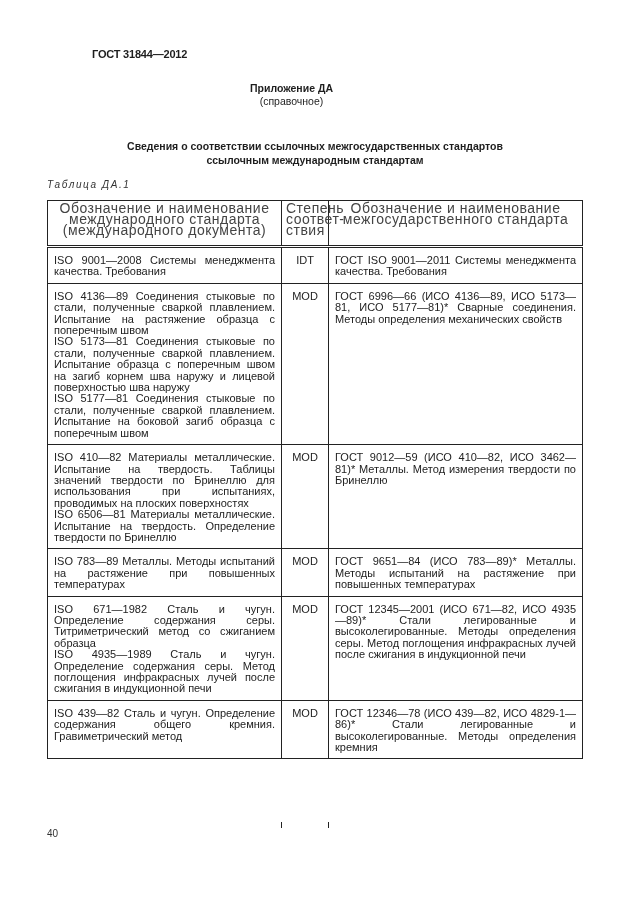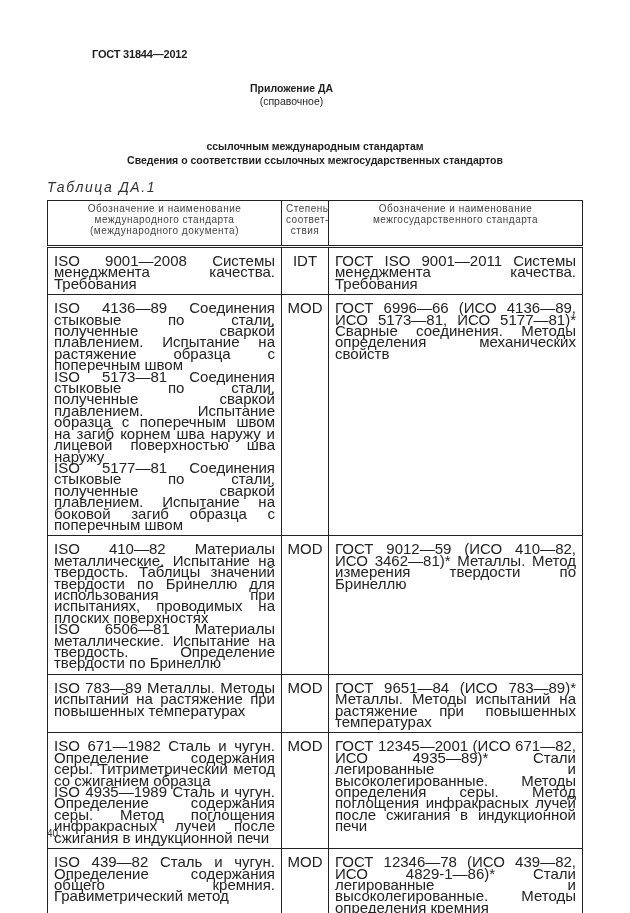--- a/index.html
+++ b/index.html
@@ -2,46 +2,46 @@
 <html><head>
 <meta charset="utf-8">
 <style>
   html, body { margin: 0; padding: 0; background: #ffffff; }
   body { width: 630px; height: 913px; position: relative; overflow: hidden;
          font-family: "Liberation Sans", sans-serif; color: #1e1e1e; }
   .doc-id { position: absolute; left: 47px; top: 48px; font-size: 11px; font-weight: bold; letter-spacing: -0.2px; padding-left: 45px; }
   .appendix { position: absolute; left: 0; width: 583px; top: 82px; text-align: center; font-size: 10.5px; line-height: 13px; font-weight: bold; }
   .appendix .sub { font-weight: normal; }
   .title { position: absolute; left: 0; width: 630px; top: 139px; text-align: center; font-size: 10.5px; line-height: 14px; font-weight: bold; }
-  .table-label { position: absolute; left: 47px; top: 179px; font-size: 14px; font-style: italic; letter-spacing: 1.6px; color: #333; }
+  .table-label { position: absolute; left: 47px; top: 179px; font-size: 10px; font-style: italic; letter-spacing: 1.6px; color: #333; }
   table.main { position: absolute; left: 47px; top: 200px; width: 535px; border-collapse: collapse; table-layout: fixed; }
   table.main td, table.main th { border: 1px solid #222; vertical-align: top; font-weight: normal; }
   col.c1 { width: 234px; } col.c2 { width: 47px; } col.c3 { width: 254px; }
-  thead th { font-size: 10px; line-height: 11px; letter-spacing: 0.5px; color: #444; text-align: center; vertical-align: middle; height: 40px; padding: 2px 4px; }
+  thead th { font-size: 14px; line-height: 11px; letter-spacing: 0.5px; color: #444; text-align: center; vertical-align: middle; height: 40px; padding: 2px 4px; }
   thead tr { border-bottom: 3px double #222; }
-  tbody td { font-size: 15px; line-height: 11.4px; padding: 7px 6px 5px 6px; color: #222; }
+  tbody td { font-size: 11px; line-height: 11.4px; padding: 7px 6px 5px 6px; color: #222; }
   tbody td.deg { text-align: center; padding-left: 2px; padding-right: 2px; }
   tbody td.txt { text-align: justify; }
   .ln { display: block; }
   .page-num { position: absolute; left: 47px; top: 828px; font-size: 10px; color: #333; }
   .tail { position: absolute; top: 822px; width: 1px; height: 6px; background: #222; }
 </style>
 </head>
 <body>
 
 <div class="doc-id">ГОСТ 31844—2012</div>
 
 <div class="appendix">
   <div>Приложение ДА</div>
   <div class="sub">(справочное)</div>
 </div>
 
 <div class="title">
+  <div>Сведения о соответствии ссылочных межгосударственных  стандартов</div>
   <div>ссылочным международным стандартам</div>
-  <div>Сведения о соответствии ссылочных межгосударственных  стандартов</div>
 </div>
 
 <div class="table-label">Таблица ДА.1</div>
 
 <table class="main">
   <colgroup>
       <col class="c1">
       <col class="c2">
       <col class="c3">
     </colgroup>

